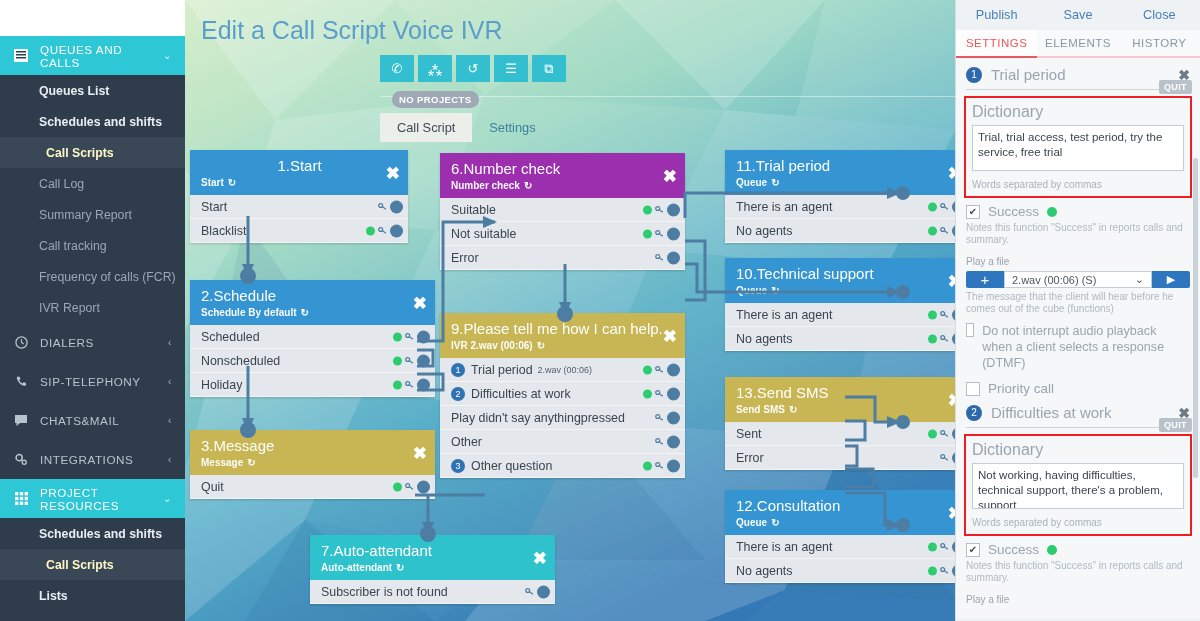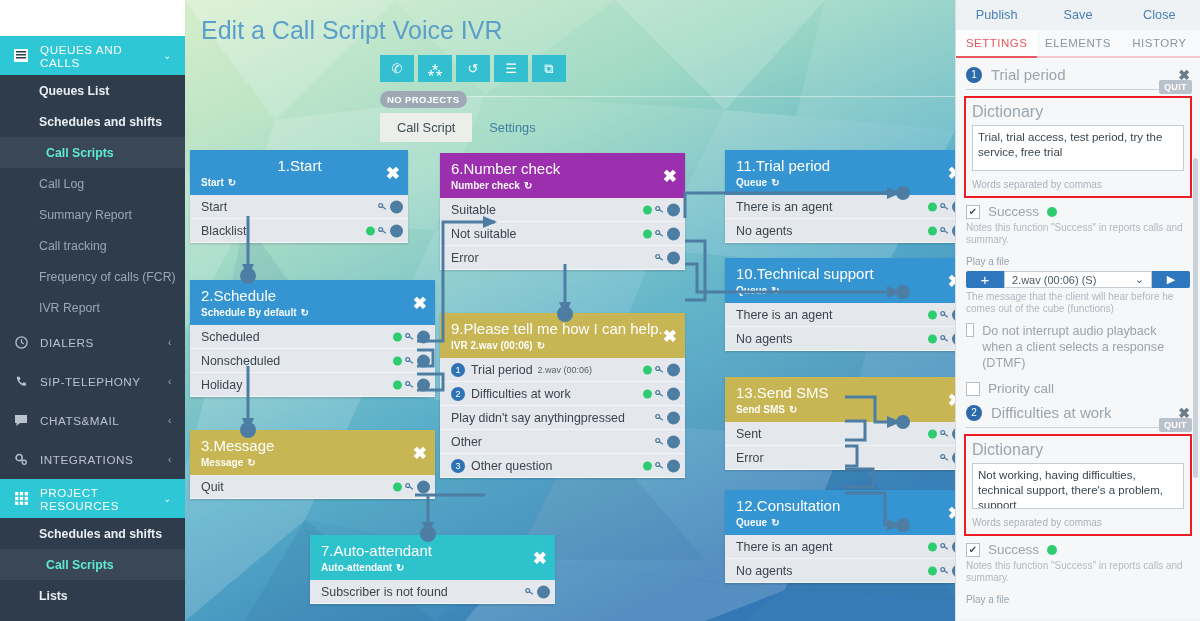--- a/index.html
+++ b/index.html
@@ -44,21 +44,21 @@
   }
   .nav-group.active { background: #2ec7d6; color: #ffffff; }
   .nav-group .gicon { width: 16px; margin-right: 11px; display:flex; align-items:center; justify-content:center; }
   .nav-group .glabel { flex: 1; }
   .nav-group .chev { font-size: 10px; opacity: .85; }
   .nav-item {
     height: 31px; display: flex; align-items: center; padding-left: 39px;
     color: #9aa7b4; font-size: 12.3px; cursor: pointer;
   }
   .nav-item.strong { color: #e9eef2; font-weight: bold; }
-  .nav-item.current { background: #3a4757; color: #5eead4; font-weight: bold; padding-left: 46px; }
+  .nav-item.current { background: #3a4757; color: #fef9c3; font-weight: bold; padding-left: 46px; }
 
   
   .main {
     position: absolute; top: 0; left: 185px; width: 770px; height: 621px;
     overflow: hidden;
     background-color: #3b8fc4;
   }
   .poly { position: absolute; inset: 0; width: 770px; height: 621px; }
   .page-title {
     position: absolute; top: 16px; left: 16px; color: #5b9ec9;
@@ -67,21 +67,21 @@
   .toolbar { position: absolute; top: 55px; left: 195px; display: flex; gap: 4px; z-index: 3; }
   .tbtn {
     width: 34px; height: 27px; background: #34bfd0; border: none; cursor: pointer;
     display: flex; align-items: center; justify-content: center; color: #fff;
   }
   .proj-row { position: absolute; top: 89px; left: 195px; width: 740px; height: 14px; z-index: 3; }
   .proj-row .line { position: absolute; top: 7px; left: 0; right: 0; height: 1px; background: rgba(255,255,255,.45); }
   .badge-noproj {
     position: relative; display: inline-block; background: #9fa9b5; color: #fff;
     font-size: 9.5px; font-weight: bold; letter-spacing: .4px;
-    padding: 3px 7px 3px 7px; border-radius: 9px;
+    padding: 3px 7px 3px 7px; border-radius: 9px; margin-left: 12px;
   }
   .tabs { position: absolute; top: 113px; left: 195px; display: flex; z-index: 3; }
   .tab {
     padding: 7px 17px; font-size: 12.8px; color: #3d7f9e; cursor: pointer;
   }
   .tab.active { background: #eceeea; color: #3c4a56; text-align: right; }
 
   
   .flow { position: absolute; top: 0; left: 0; width: 770px; height: 621px; z-index: 4; }
   .svg-links { position: absolute; top:0; left:0; width: 770px; height: 621px; z-index: 5; pointer-events: none; }

